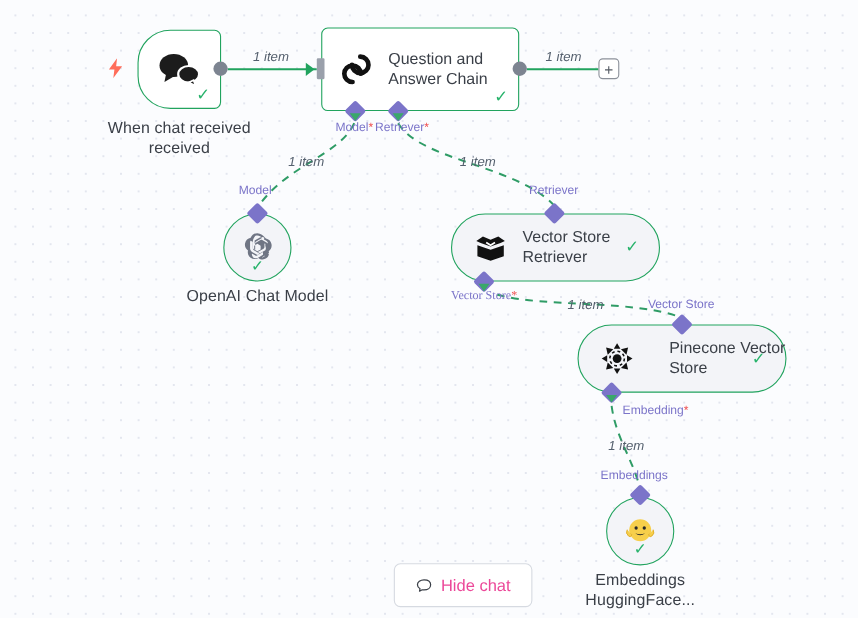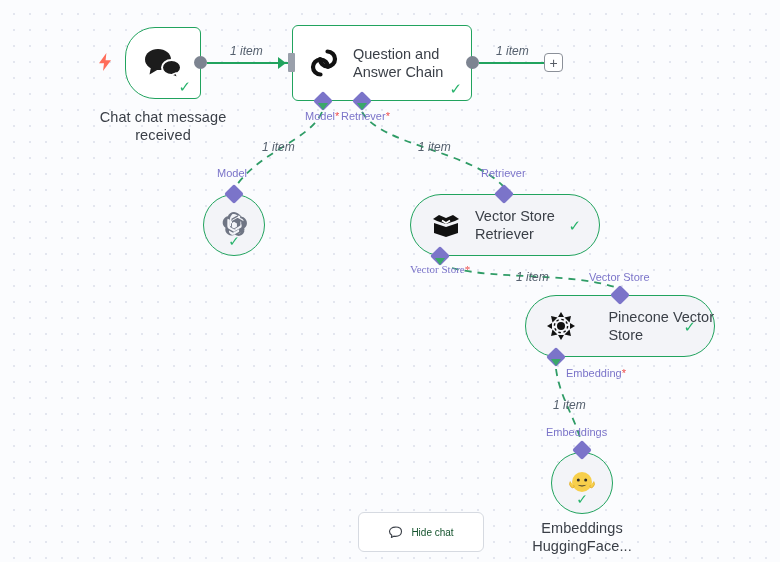--- a/index.html
+++ b/index.html
@@ -175,21 +175,21 @@
   
   #hide-chat {
     position: absolute;
     left: 358px; top: 512px;
     width: 126px; height: 40px;
     background: #ffffff;
     border: 1px solid #d6dae1;
     border-radius: 6px;
     display: flex; align-items: center; justify-content: center;
     gap: 8px;
-    color: #14532d; font-size: 10px;
+    color: #ec4899; font-size: 15px;
     z-index: 10;
   }
   svg.ic { display: block; }
 </style>
 </head>
 <body>
 
 <div id="canvas">
 
   <svg id="edges">
@@ -217,21 +217,21 @@
     <span>
       <svg class="ic" width="42" height="32" viewBox="0 0 42 32" aria-hidden="true">
         <ellipse cx="16" cy="12.5" rx="13" ry="10.5" fill="#1c1c1c"></ellipse>
         <path d="M9 20 L7.5 27.5 L16 22.5 Z" fill="#1c1c1c"></path>
         <ellipse cx="29.5" cy="20.5" rx="9.5" ry="7.5" fill="#1c1c1c" stroke="#ffffff" stroke-width="2"></ellipse>
         <path d="M34 26 L36 31 L29.5 28 Z" fill="#1c1c1c" stroke="#ffffff" stroke-width="1.6"></path>
       </svg>
     </span>
     <span class="chk">✓</span>
   </div>
-  <div class="node-title" id="trigger-label">Chat chat message
+  <div class="node-title" id="trigger-label">When chat received
 received</div>
   <div class="out-dot" style="left:194px; top:56px;"></div>
 
   <div class="in-stub" style="left:288px; top:53px;"></div>
   <div class="in-arrow" style="left:278px; top:57px;"></div>
 
   <div class="node" id="node-chain">
     <span>
       <svg class="ic" width="34" height="34" viewBox="0 0 34 34" aria-hidden="true">
         <g fill="none" stroke="#111111" stroke-width="4.2" stroke-linecap="round">
@@ -261,20 +261,21 @@
   <div class="diamond" style="left:227px; top:187px;"></div>
 
   <div class="circ" id="node-openai">
     <span>
       <svg class="ic" width="32" height="32" viewBox="0 0 24 24" aria-hidden="true">
         <path d="M12 2.2c-2.1 0-3.9 1.3-4.6 3.2-1.9.3-3.4 1.8-3.8 3.7-.4 1.9.4 3.8 2 4.9-.5 1.9.2 3.9 1.8 5 1.6 1.2 3.7 1.2 5.3.1 1.5 1.3 3.7 1.4 5.3.3 1.6-1.1 2.3-3.1 1.7-4.9 1.6-1.1 2.3-3 1.9-4.9-.4-1.9-1.9-3.4-3.8-3.7C16.1 3.7 14.2 2.3 12 2.2zm0 1.6c1.3 0 2.5.7 3.1 1.8l-4 2.3c-.4.2-.6.6-.6 1v4.6l-1.6-.9V8.1c0-2.4 1.9-4.3 2.1-4.3zm4.6 2.9c1.3.2 2.4 1.2 2.7 2.5l-4-2.3c-.4-.2-.8-.2-1.2 0l-4 2.3v-1.9l3.6-2.1c.9-.5 2-.5 2.9 0zm-9.2.7 1.6.9v4.6c0 .4.2.8.6 1l4 2.3-1.6.9-3.6-2.1c-.9-.5-1.4-1.5-1.4-2.5V8.6c0-.5.1-.9.4-1.4zM12 9.5l2.2 1.3v2.5L12 14.6l-2.2-1.3v-2.5L12 9.5zm5.4 1.5c.5.9.5 2 0 2.9l-3.6 2.1-1.6-.9 4-2.3c.4-.2.6-.6.6-1V9.2l.6.3v1.5zm-10.8 4.1 4 2.3c.4.2.8.2 1.2 0l4-2.3v1.9l-3.6 2.1c-1.1.6-2.5.3-3.3-.7-.8-1-.9-2.3-.3-3.3zm11.2 1.1c-.2 1.3-1.2 2.3-2.5 2.6l-.2-.1 3.6-2.1c.4-.3.8-.6 1.1-1v.6z" fill="#6f7584"></path>
       </svg>
     </span>
     <span class="chk">✓</span>
   </div>
+  <div class="node-title" id="openai-label">OpenAI Chat Model</div>
 
   <div class="edge-label" style="left:418px; top:140px;">1 item</div>
   <div class="port-label" style="left:481px; top:167px;">Retriever</div>
   <div class="diamond" style="left:497px; top:187px;"></div>
 
   <div class="pill" id="node-retriever">
     <span>
       <svg class="ic" width="30" height="26" viewBox="0 0 30 26" aria-hidden="true">
         <path d="M2 7 L8 3 L15 6 L22 3 L28 7 L24 9 L15 12 L6 9 Z" fill="#111111"></path>
         <path d="M3 11 L15 15 L27 11 L27 21 L15 25 L3 21 Z" fill="#111111"></path>

